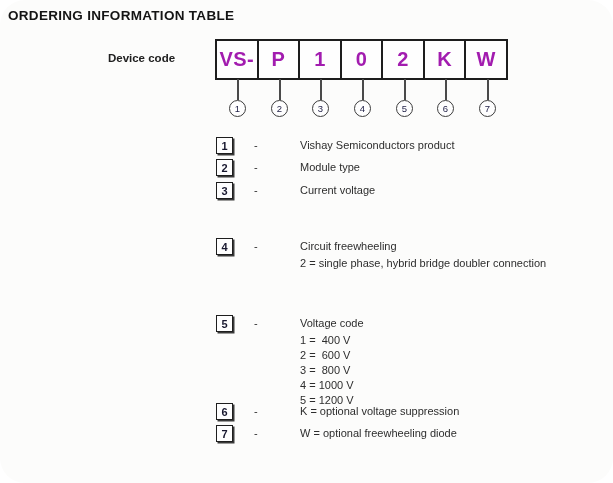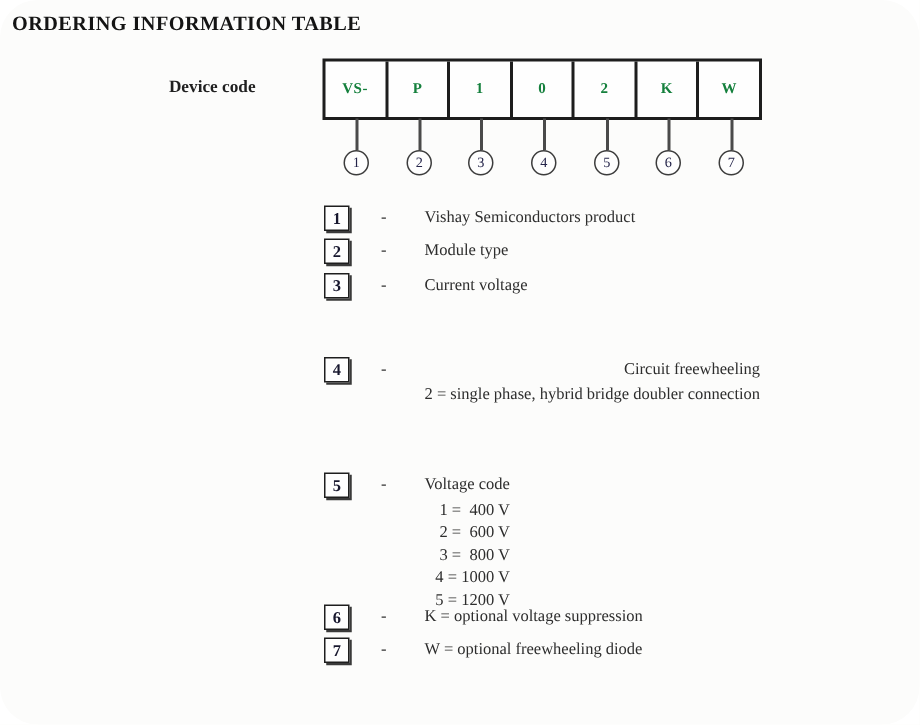--- a/index.html
+++ b/index.html
@@ -1,21 +1,21 @@
 <!DOCTYPE html>
 <html><head>
 <meta charset="utf-8">
 <style>
   html, body { margin:0; padding:0; }
   .page {
     position: relative;
     width: 613px;
     height: 483px;
     background: #fcfcfb;
-    font-family: Liberation Serif, serif;
+    font-family: Liberation Sans, sans-serif;
     overflow: hidden;
     border-radius: 25px;
   }
   .title {
     position: absolute;
     left: 8px;
     top: 8px;
     font-size: 13.5px;
     font-weight: bold;
     color: #141414;
@@ -40,23 +40,23 @@
     display: flex;
     border: 2px solid #1d1d1d;
     box-sizing: border-box;
     background: #fefefe;
   }
   .cell {
     flex: 1;
     display: flex;
     align-items: center;
     justify-content: center;
-    font-size: 10px;
-    font-weight: bold;
-    color: #15803d;
+    font-size: 20px;
+    font-weight: bold;
+    color: #a21caf;
     letter-spacing: 0.4px;
   }
   .cell + .cell { border-left: 2px solid #1d1d1d; }
   .conn {
     position: absolute;
     top: 79px;
     width: 1.5px;
     height: 21px;
     background: #4a4a4a;
   }
@@ -98,21 +98,21 @@
     font-weight: bold;
     color: #17172e;
   }
   .ldash {
     flex: none;
     margin-left: 21px;
     width: 8px;
     line-height: 17px;
     color: #2d2d2d;
   }
-  .ltext { margin-left: 21px; text-align: right; }
+  .ltext { margin-left: 38px; }
   .llabel { line-height: 17px; }
   .lopts { margin-top: 1px; }
   .opt { line-height: 15px; white-space: pre; }
 </style>
 </head>
 <body>
 
 <div class="page">
 
   <div class="title">ORDERING INFORMATION TABLE</div>

